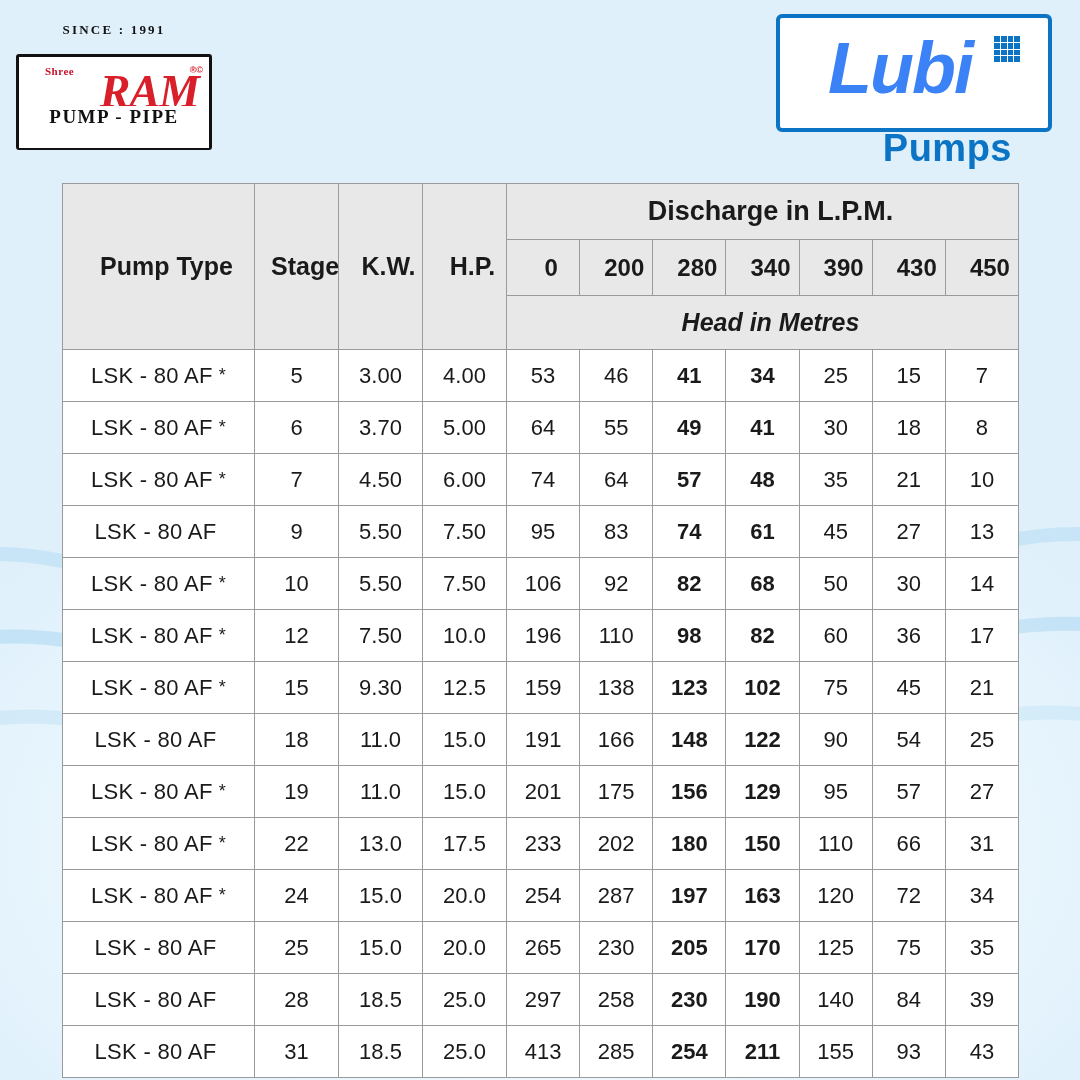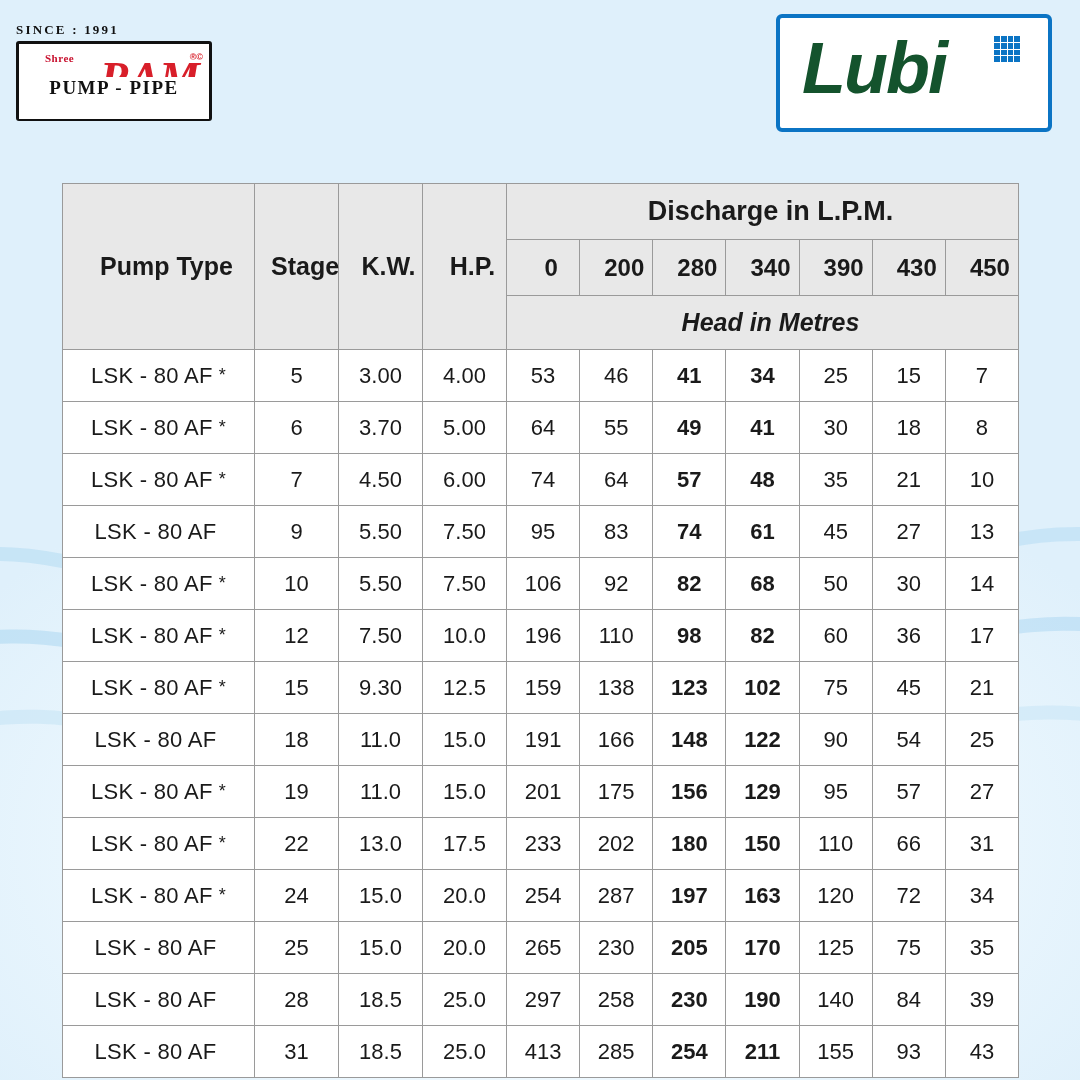--- a/index.html
+++ b/index.html
@@ -42,26 +42,27 @@
     top: 22px;
     width: 196px;
     height: 140px;
   }
   .ram-since {
     font-family: "Liberation Serif", serif;
     font-size: 13px;
     font-weight: bold;
     letter-spacing: 2.2px;
     color: #111;
-    margin-bottom: 3px;
+    text-align: center;
+    margin-bottom: 16px;
   }
   .ram-box {
     position: relative;
     width: 196px;
-    height: 80px;
+    height: 96px;
     border: 3px solid #111;
     border-radius: 3px;
     background: #fff;
   }
   .ram-shree {
     position: absolute;
     left: 26px;
     top: 8px;
     font-family: "Liberation Serif", serif;
     font-size: 11px;
@@ -123,28 +124,28 @@
     right: 28px;
     top: 14px;
     width: 276px;
     height: 118px;
     border: 4px solid #0b74c4;
     border-radius: 6px;
     background: #fff;
   }
   .lubi-text {
     position: absolute;
-    left: 22px;
+    left: 48px;
     top: 8px;
     font-family: "Liberation Sans", sans-serif;
     font-size: 72px;
     line-height: 84px;
     font-weight: bold;
     font-style: italic;
-    color: #14532d;
+    color: #3b82f6;
     letter-spacing: -2px;
   }
   .lubi-dots {
     position: absolute;
     right: 28px;
     top: 18px;
     width: 26px;
     height: 26px;
     display: grid;
     grid-template-columns: repeat(4, 1fr);
@@ -258,20 +259,21 @@
           <i></i>
         <i></i>
           <i></i>
           <i></i>
           <i></i>
         <i></i>
           <i></i>
           <i></i>
           <i></i>
       </div>
+      <div class="lubi-pumps">Pumps</div>
     </div>
   </div>
 
   <div class="table-wrap">
     <table>
       <thead>
         <tr>
           <th class="th-pumptype" rowspan="3">Pump Type</th>
           <th class="th-stage" rowspan="3">Stage</th>
           <th class="th-kw" rowspan="3">K.W.</th>

